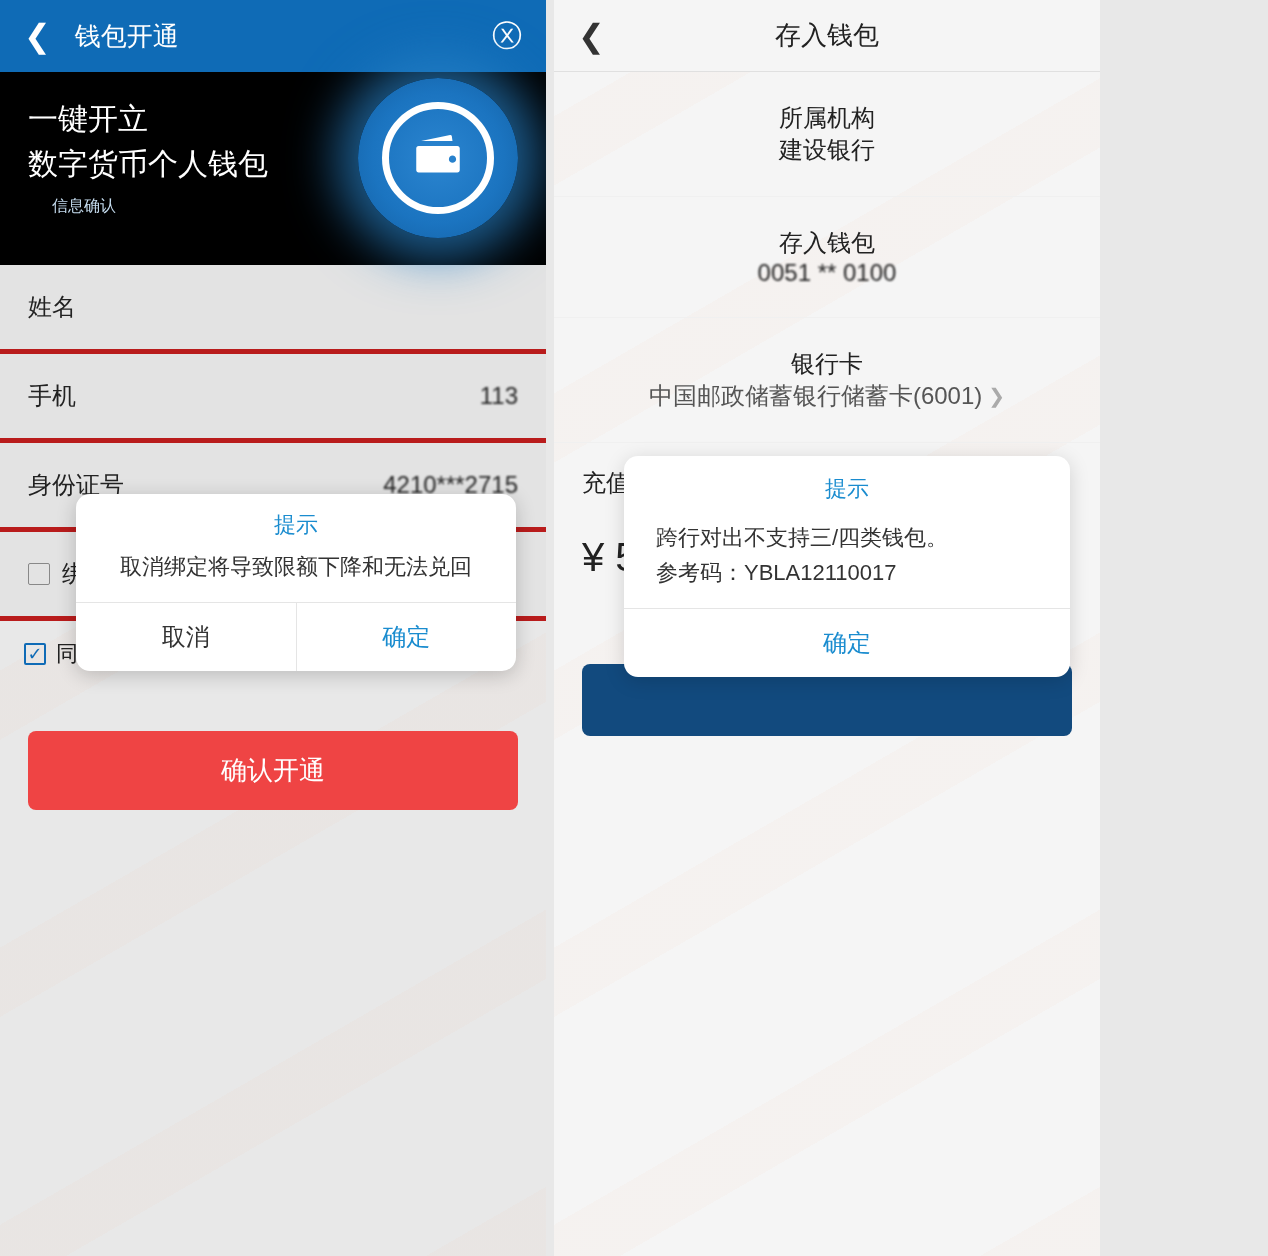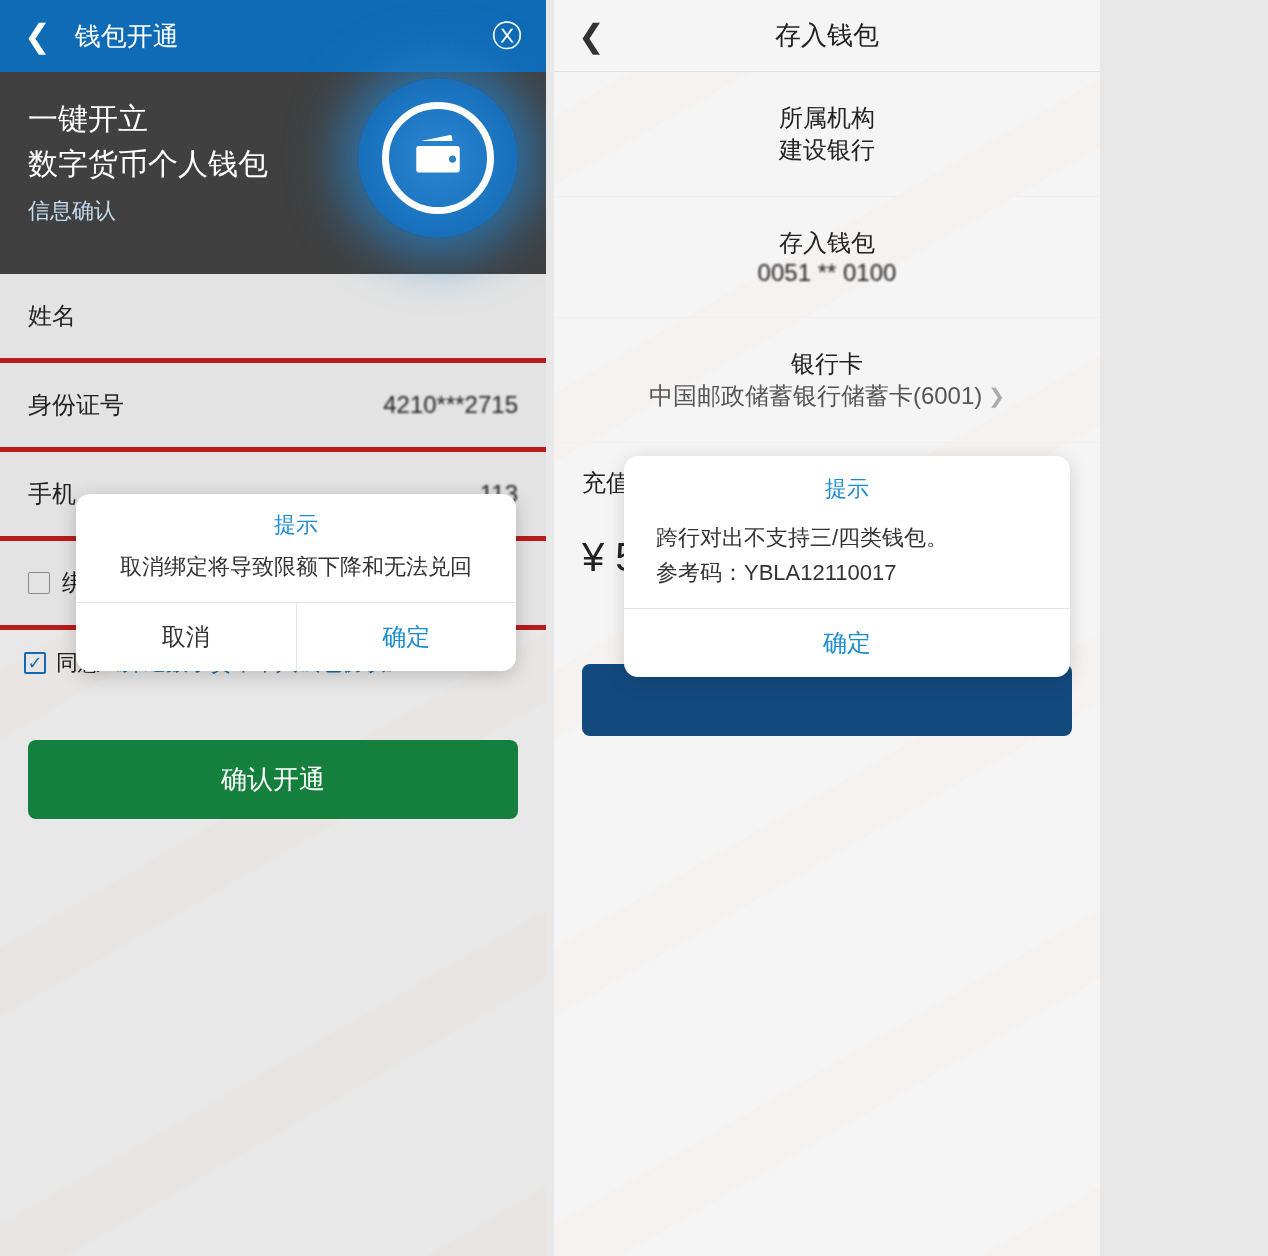--- a/index.html
+++ b/index.html
@@ -8,23 +8,23 @@
     .phone-left { background: #e8e8e8; }
     .phone-right { background: #f5f5f5; }
     
     
     .header-blue { background: #0f6bb6; height: 72px; display: flex; align-items: center; padding: 0 24px; color: #fff; position: relative; }
     .back-arrow { font-size: 32px; margin-right: 24px; cursor: pointer; }
     .header-title { font-size: 26px; }
     .close-icon { position: absolute; right: 24px; font-size: 30px; cursor: pointer; }
     
     
-    .hero { background: #404040; padding: 24px 28px 48px; position: relative; }
+    .hero { background: #000000; padding: 24px 28px 48px; position: relative; }
     .hero-title { color: #fff; font-size: 30px; line-height: 1.5; }
-    .hero-sub { color: #c5dcef; font-size: 22px; margin-top: 10px; }
+    .hero-sub { color: #c5dcef; font-size: 16px; margin-top: 10px; margin-left: 24px; }
     .wallet-circle {
       position: absolute; right: 28px; top: 6px; width: 160px; height: 160px;
       border-radius: 50%;
       background: radial-gradient(circle at center, #2b85d0 0%, #1b74c0 58%, #135fa2 100%);
       box-shadow: 0 0 48px 22px rgba(40,130,200,0.7);
       display: flex; align-items: center; justify-content: center;
     }
     .wallet-inner {
       width: 112px; height: 112px; border: 7px solid #fff; border-radius: 50%;
       display: flex; align-items: center; justify-content: center;
@@ -39,21 +39,21 @@
     .row-chev { color: #999; margin-left: 8px; }
     
     
     .agree-row { display: flex; align-items: center; padding: 18px 24px; font-size: 22px; }
     .checkbox { width: 22px; height: 22px; border: 2px solid #0f6bb6; border-radius: 2px; margin-right: 10px; display: flex; align-items: center; justify-content: center; color: #0f6bb6; font-size: 18px; }
     .agree-text { color: #222; }
     .agree-link { color: #0f6bb6; }
     
     
     .big-btn {
-      margin: 44px 28px; background: #15803d; color: #fff; font-size: 26px;
+      margin: 44px 28px; background: #ef4444; color: #fff; font-size: 26px;
       padding: 22px; text-align: center; border-radius: 8px; cursor: pointer;
     }
     
     
     .dialog {
       position: absolute; left: 76px; right: 30px; top: 494px;
       background: #fff; border-radius: 14px; overflow: hidden;
       box-shadow: 0 4px 20px rgba(0,0,0,0.2);
     }
     .dialog-title { text-align: center; font-size: 22px; color: #1a8ccf; padding: 16px 0 8px; font-weight: 500; }
@@ -128,26 +128,26 @@
           </svg>
         </div>
       </div>
     </div>
 
     <div class="form-area">
       <div class="row">
         <span class="row-label">姓名</span>
       </div>
       <div class="row">
+        <span class="row-label">手机</span>
+        <span class="row-value">113</span>
+      </div>
+      <div class="row">
         <span class="row-label">身份证号</span>
         <span class="row-value">4210***2715</span>
-      </div>
-      <div class="row">
-        <span class="row-label">手机</span>
-        <span class="row-value">113</span>
       </div>
       <div class="row row-bind-hidden">
         <span style="display:flex;align-items:center;">
           <span class="bind-checkbox"></span>
           <span>绑</span>
         </span>
         <span style="display:flex;align-items:center;">
           <span>卡</span>
           <span class="row-chev">❯</span>
         </span>

